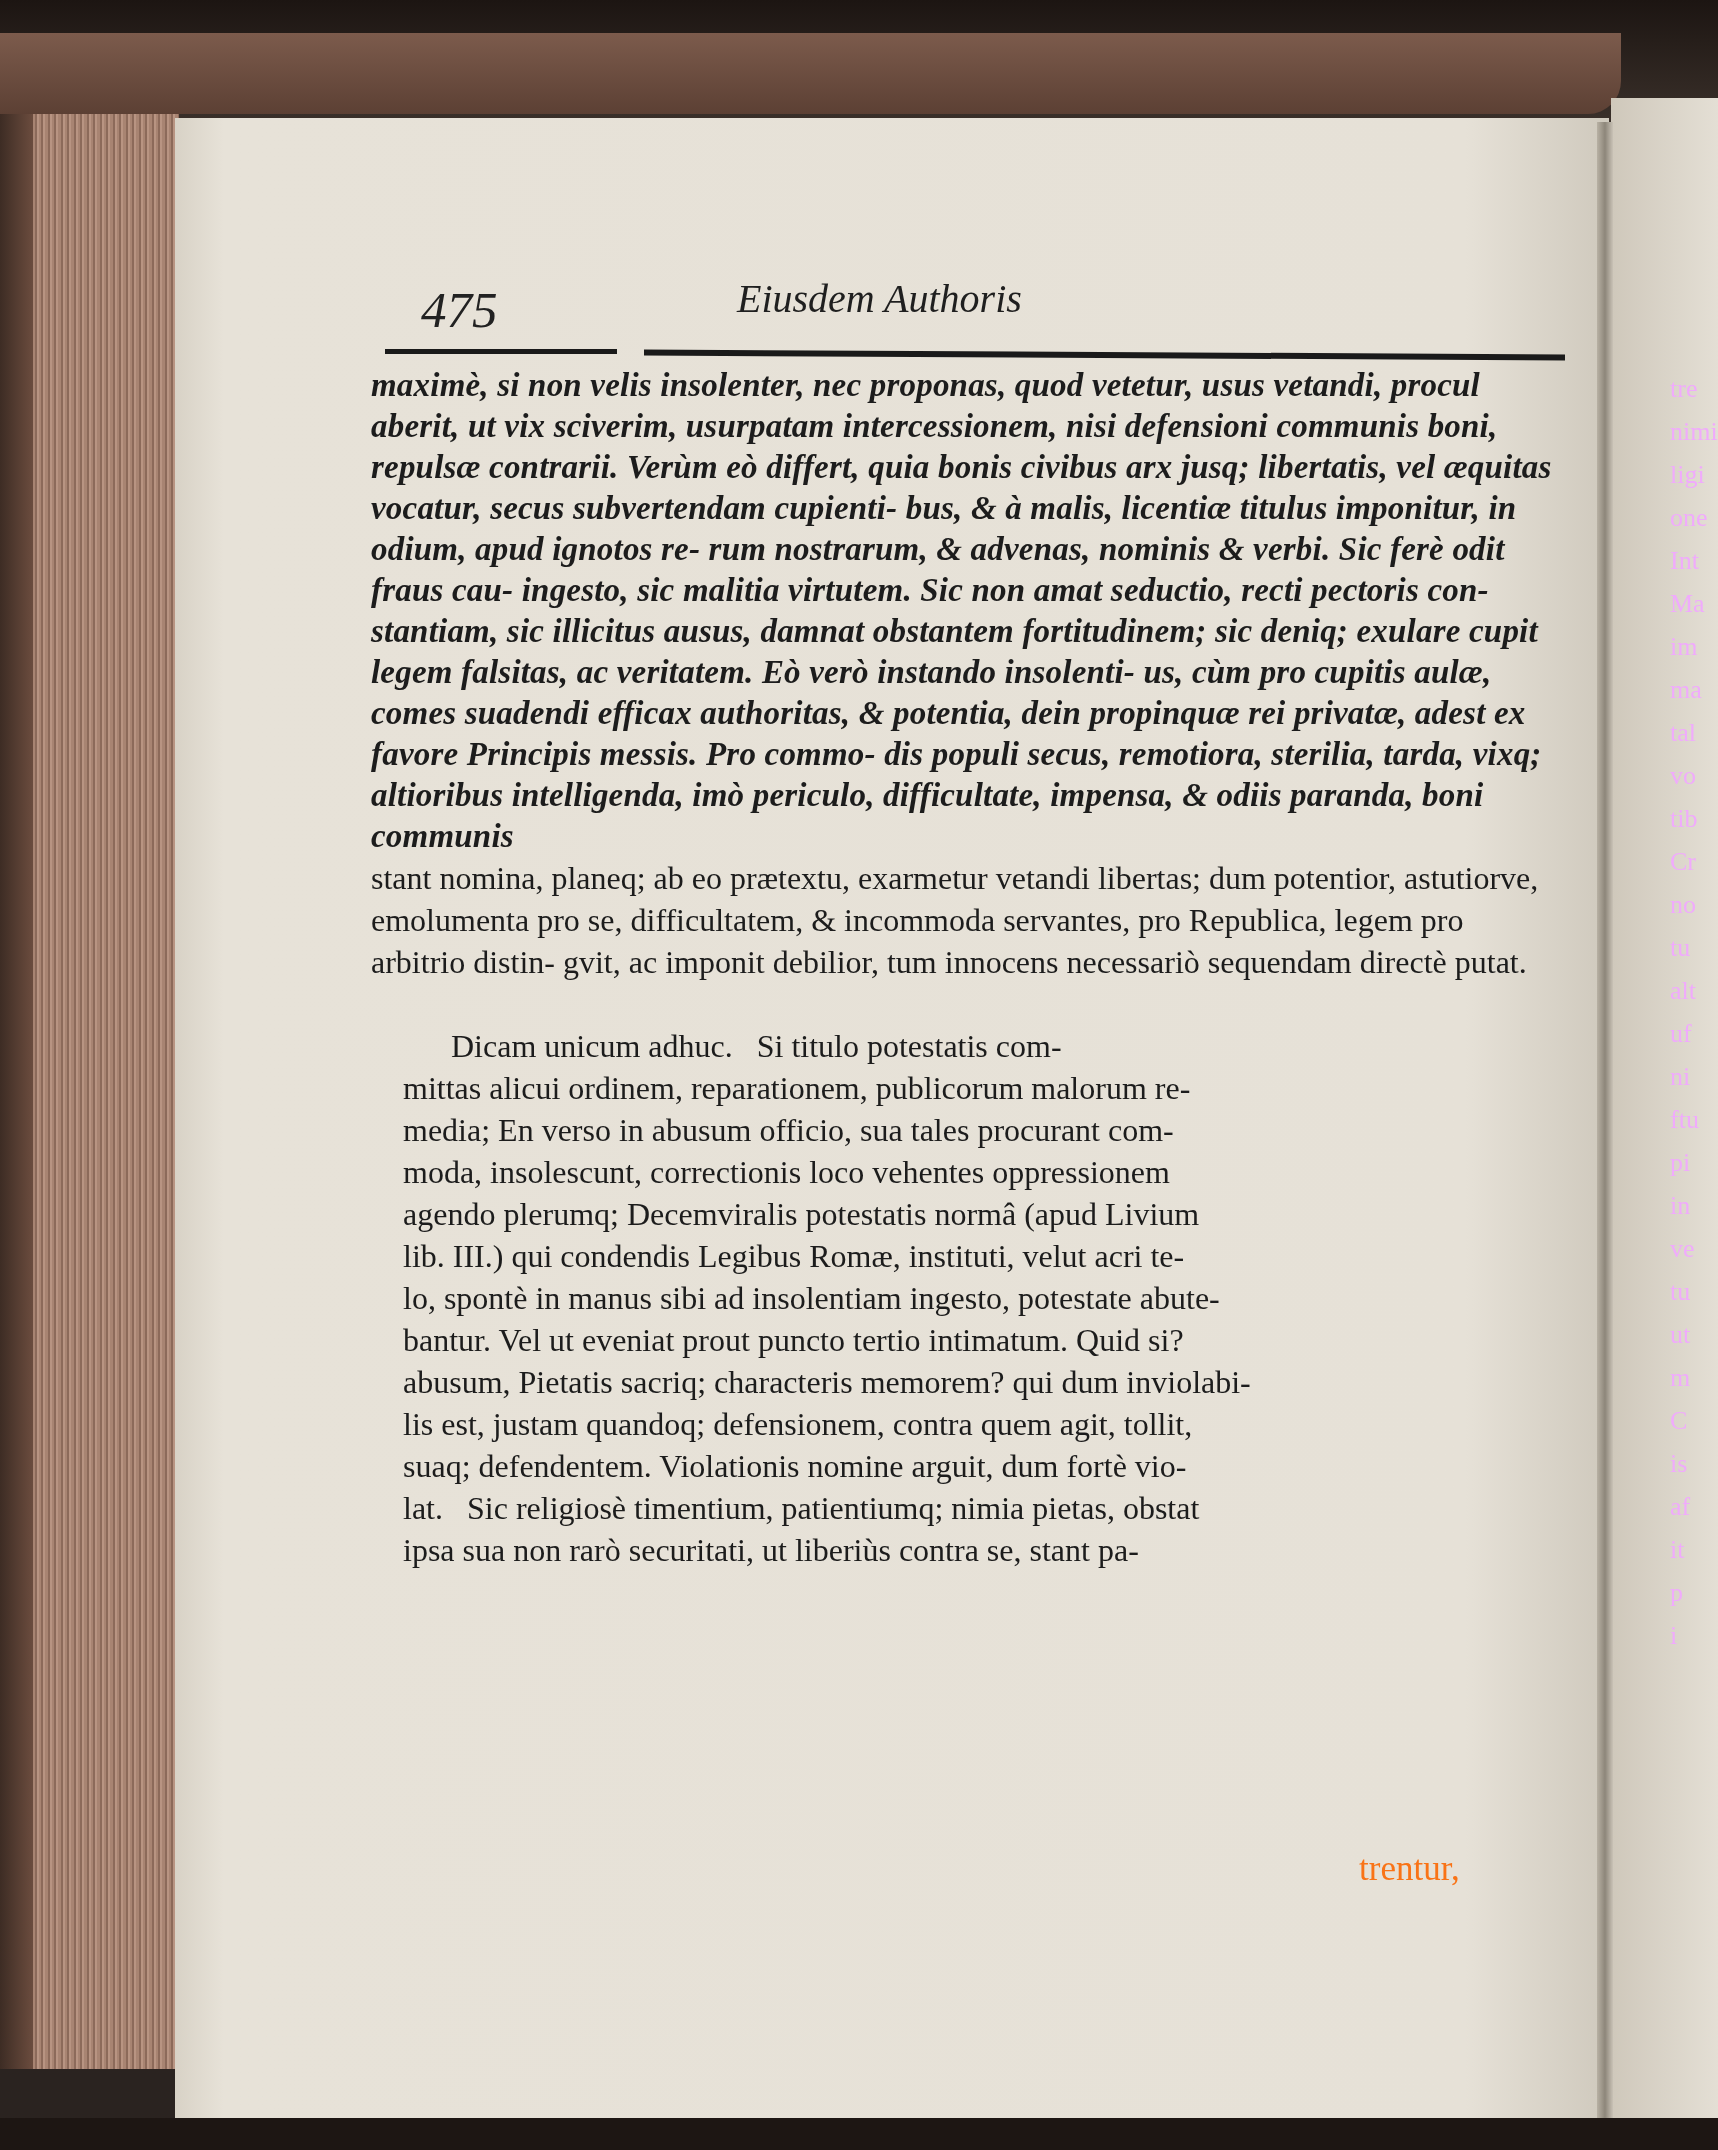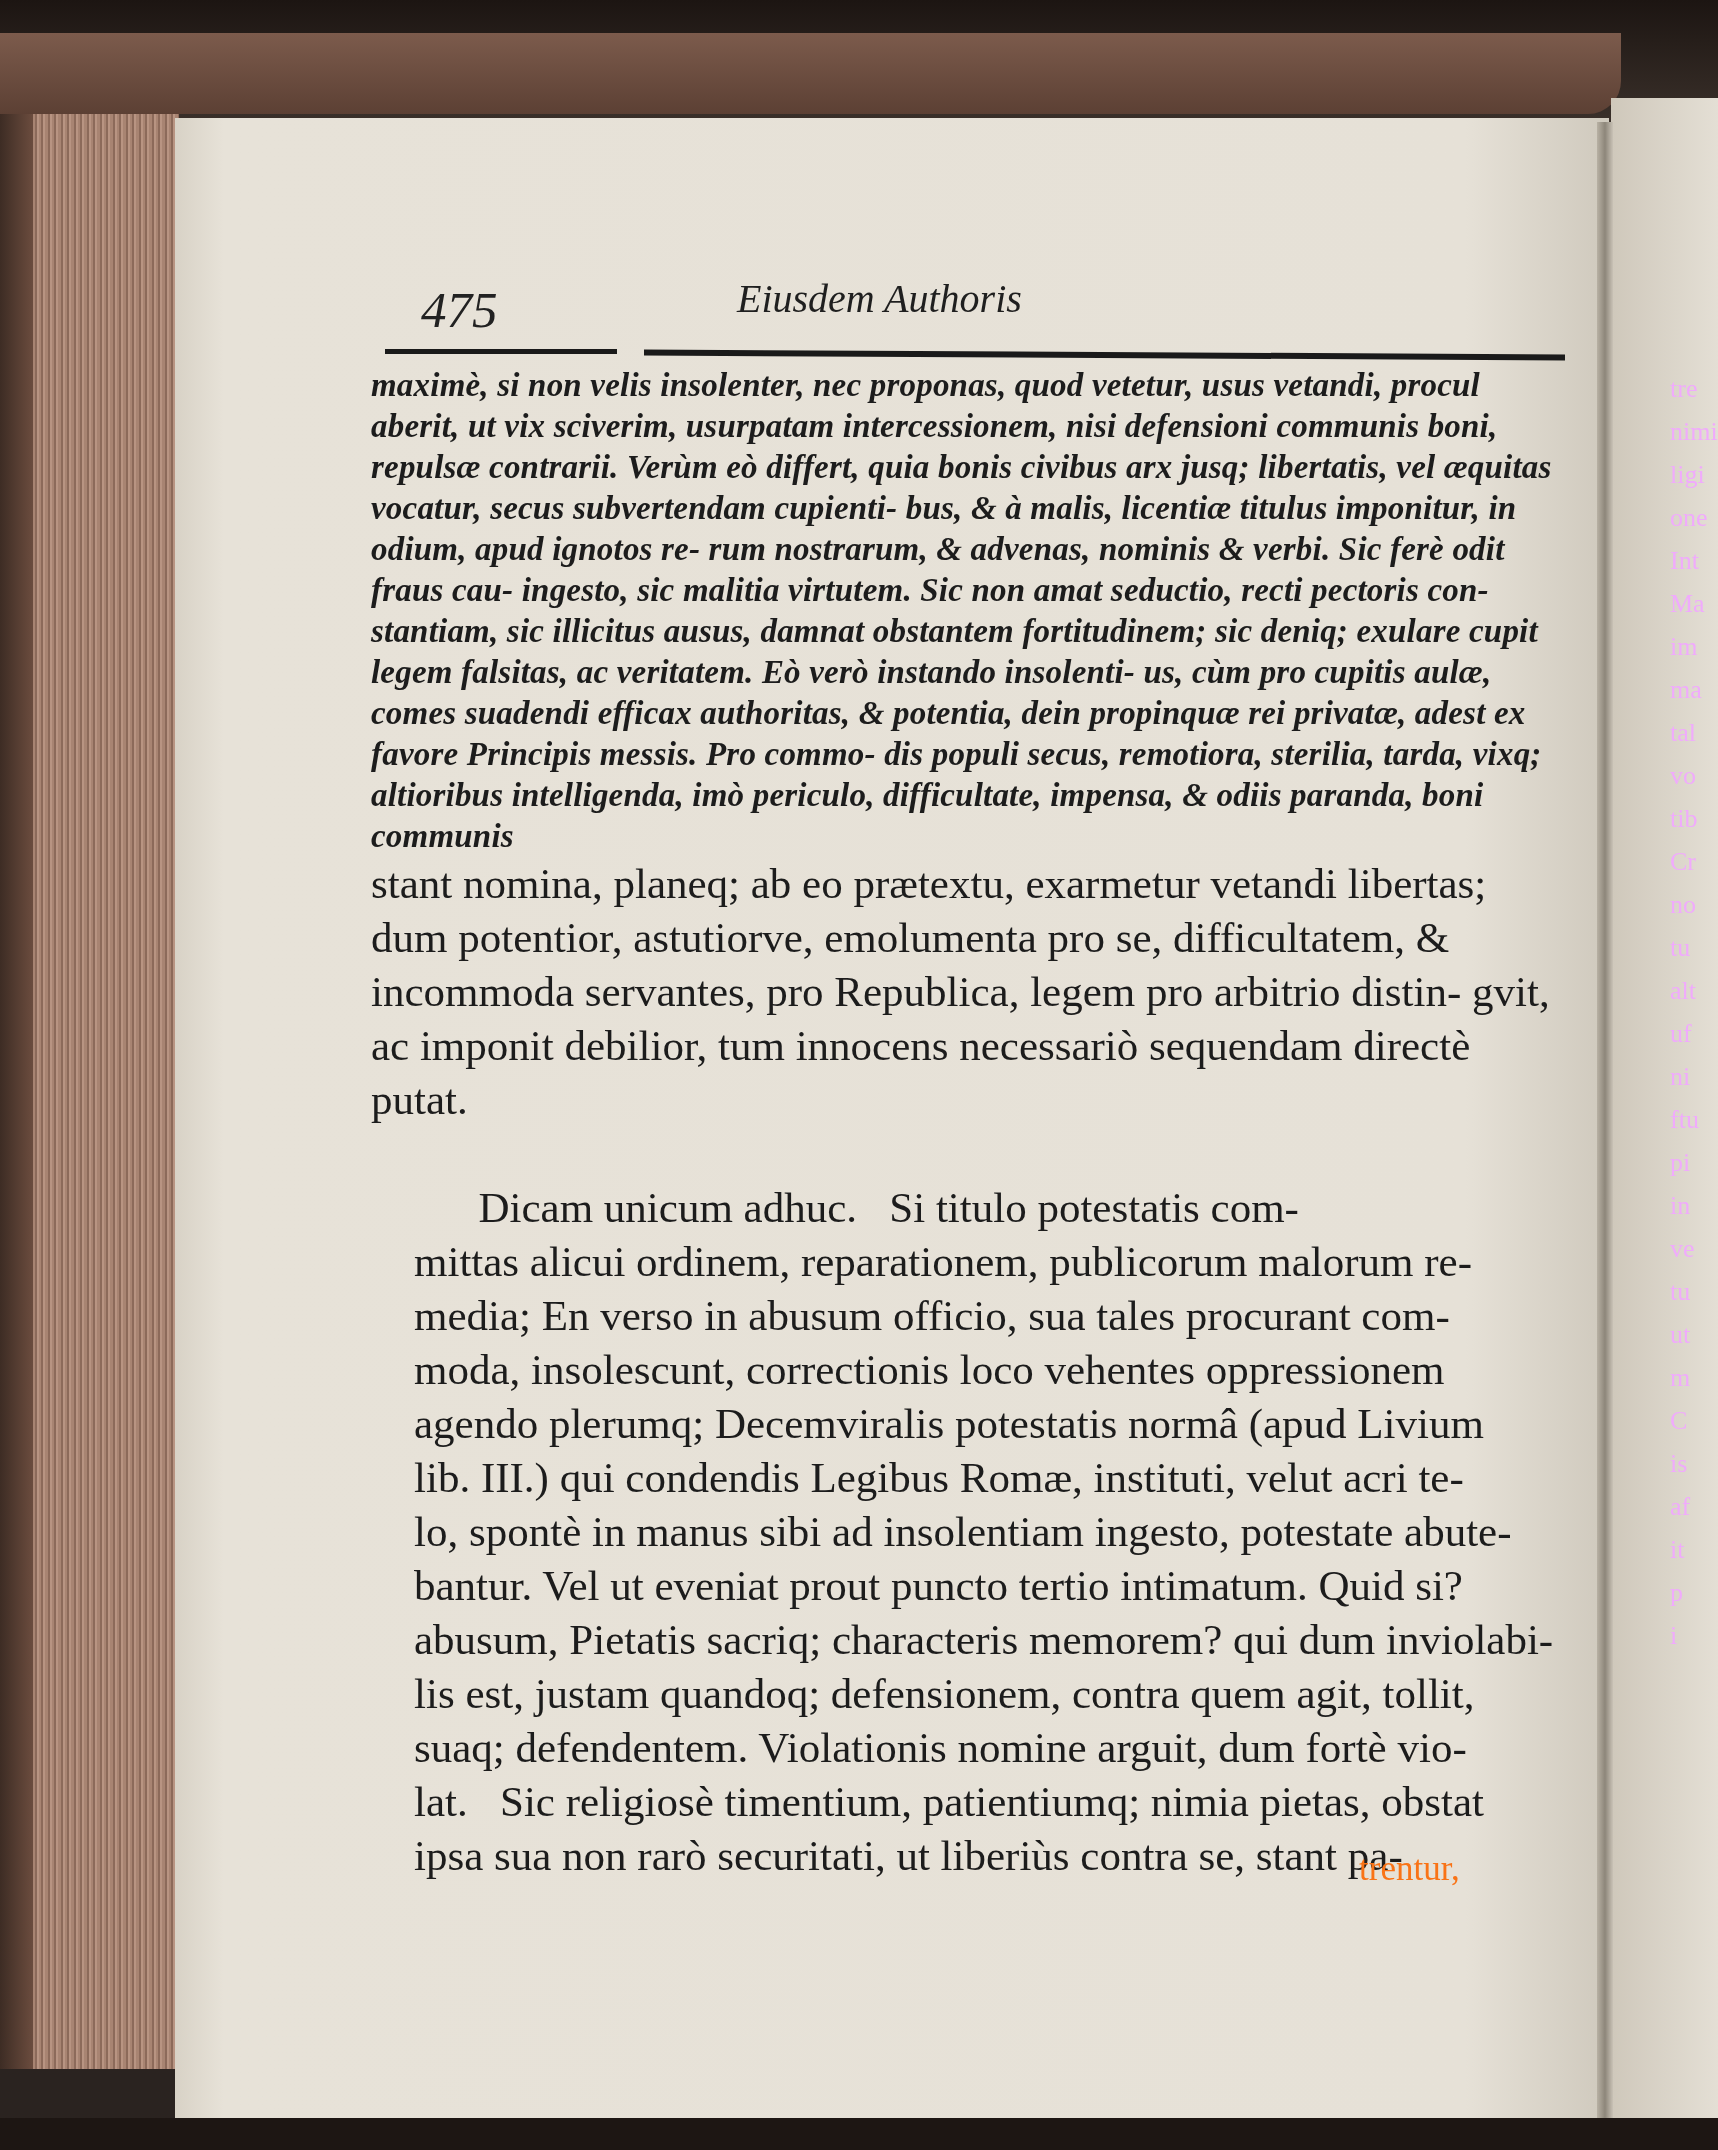--- a/index.html
+++ b/index.html
@@ -12,21 +12,21 @@
   .gutter{position:absolute;left:1597px;top:122px;width:16.3px;height:2004px;background:linear-gradient(90deg,#b8b1a4,#8d867a,#c9c2b6);}
   .next-page{position:absolute;left:1611px;top:98px;width:108px;height:2020px;background:linear-gradient(90deg,#cfc8bb,#e4dfd5);}
   .bottom{position:absolute;left:0;top:2118px;width:1719px;height:33px;background:#1d1613;}
   .header{position:absolute;left:383px;top:281px;width:1206px;height:81px;}
   .page-number{position:absolute;left:0;top:0;font-size:51px;font-style:italic;color:#222;margin-left:38px;}
   .running-head{position:absolute;left:342px;top:-6.5px;font-size:40px;font-style:italic;color:#1f1f1f;margin-left:12px;}
   .rule-short{position:absolute;left:385px;top:349px;width:232px;height:4.9px;background:#1a1a1a;}
   .rule-long{position:absolute;left:644px;top:352px;width:921px;height:5.7px;background:#1a1a1a;transform:rotate(0.3deg);}
   .body-text{position:absolute;left:371px;top:365px;width:1189px;color:#1c1c1c;}
   .italic{font-style:italic;font-weight:bold;font-size:33px;line-height:41px;letter-spacing:0.2px;}
-  .roman{font-size:43px;line-height:54px;}
+  .roman{font-size:32px;line-height:42px;}
   .frag{position:absolute;left:1670px;top:367px;width:49px;font-size:26px;line-height:43px;color:#f0abfc;overflow:hidden;white-space:nowrap;}
   .catchword{position:absolute;left:1359px;top:1849px;font-size:35px;color:#f97316;}
 </style>
 </head>
 <body>
 
 <div class="top-dark"></div>
 <div class="top-cover"></div>
 <div class="edge-block"></div>
 <div class="edge-left-dark"></div>

